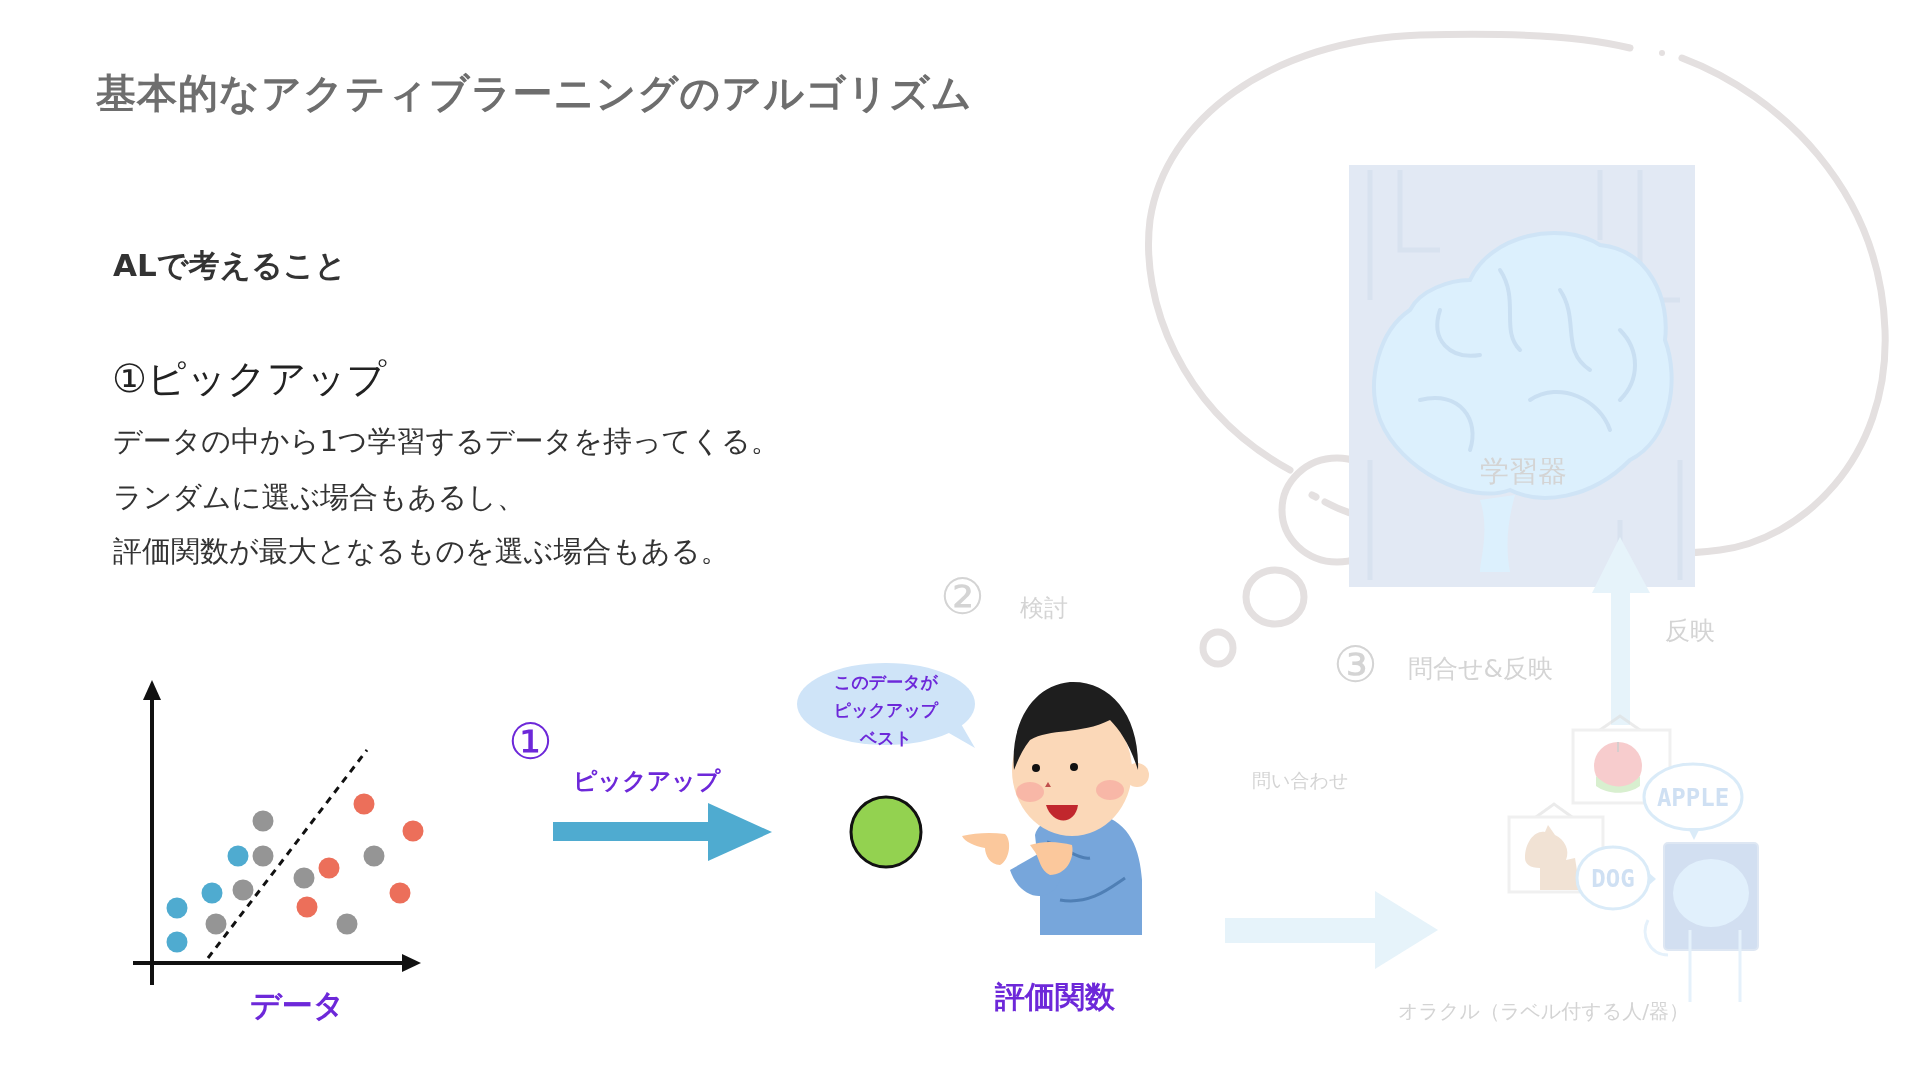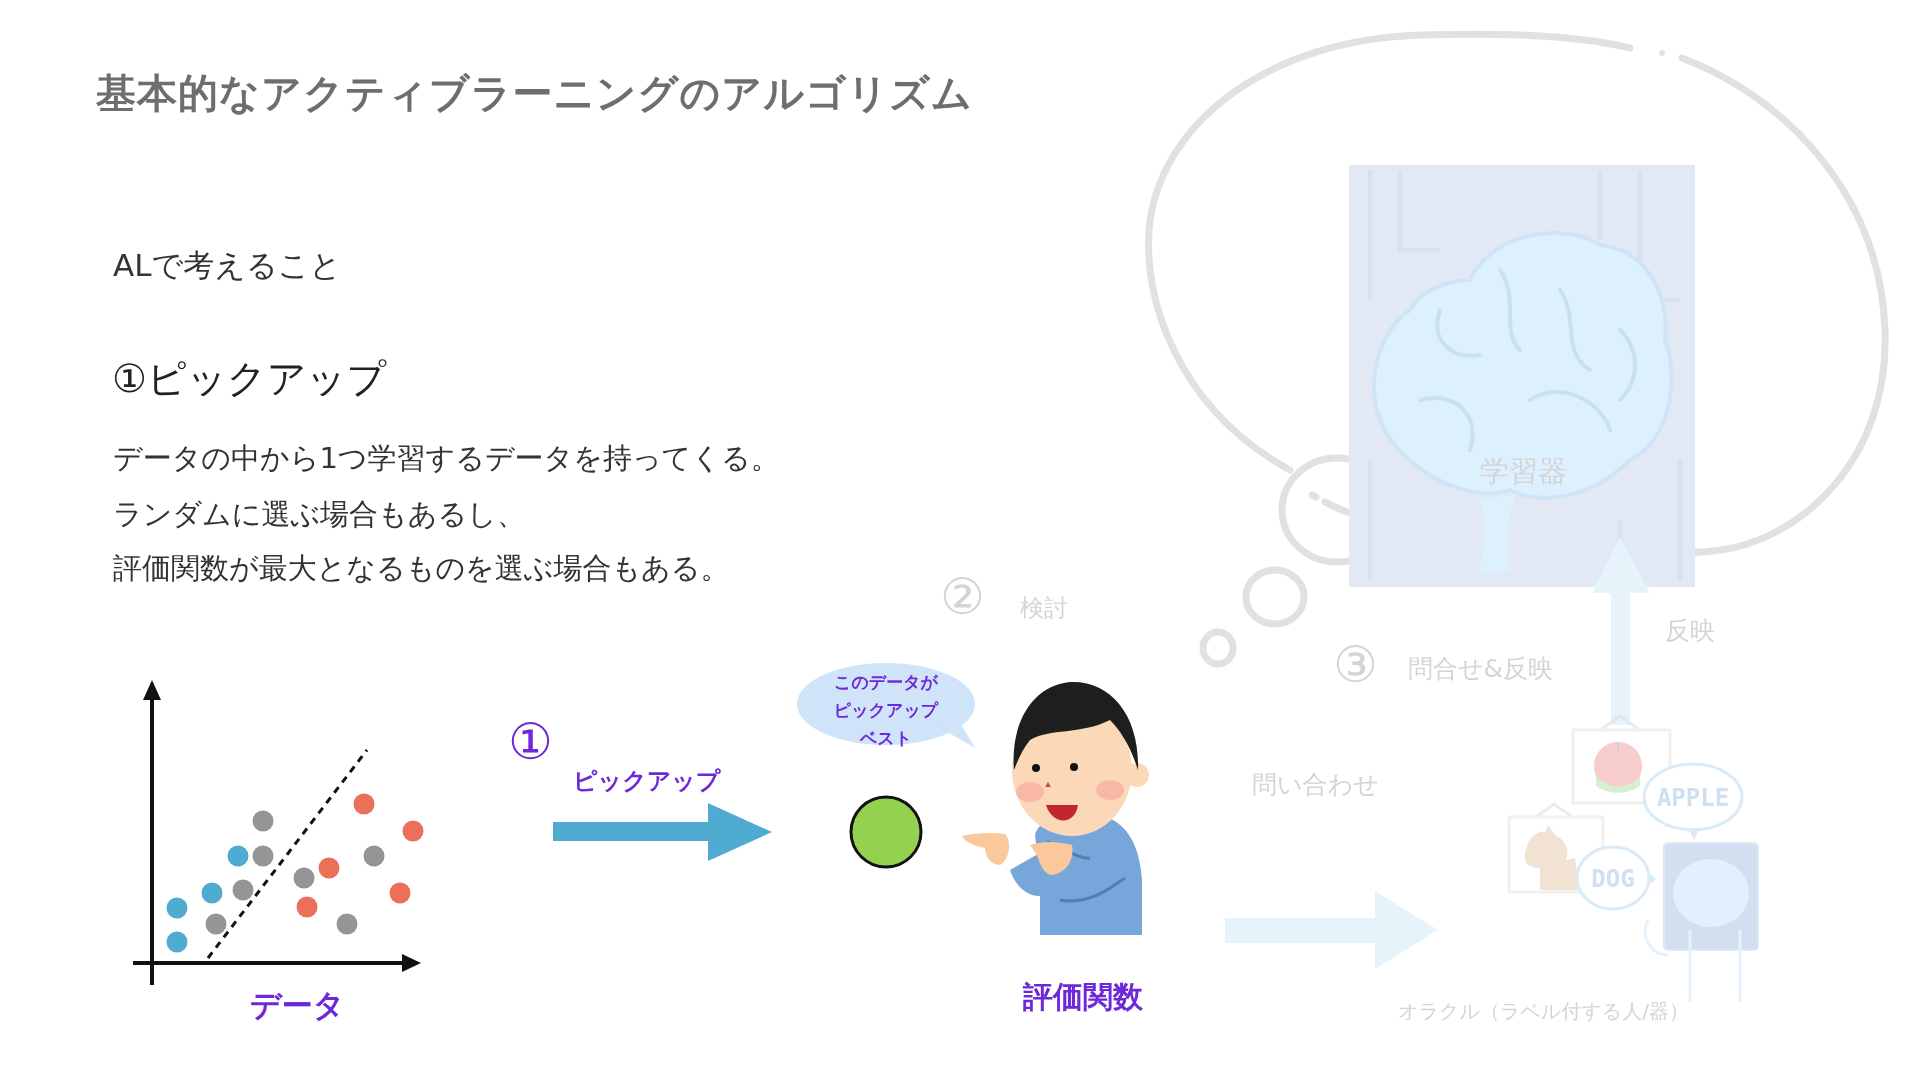--- a/index.html
+++ b/index.html
@@ -1,22 +1,22 @@
 <!DOCTYPE html>
 <html><head>
 <meta charset="utf-8">
 <style>
   html, body { margin: 0; padding: 0; background: #ffffff; }
   body { width: 1920px; height: 1080px; position: relative; overflow: hidden;
          font-family: "DejaVu Sans", "Liberation Sans", sans-serif; }
   .abs { position: absolute; }
   .title { left: 96px; top: 66px; font-size: 40px; font-weight: bold; color: #6e6e6e; letter-spacing: 1px; white-space: nowrap; }
-  .subhead { left: 113px; top: 245px; font-size: 31px; font-weight: normal; color: #333333; white-space: nowrap; }
+  .subhead { left: 113px; top: 245px; font-size: 31px; font-weight: bold; color: #333333; white-space: nowrap; }
   .step-heading { left: 112px; top: 352px; font-size: 39px; font-weight: normal; color: #222222; white-space: nowrap; }
-  .desc { left: 113px; font-size: 29px; color: #333333; white-space: nowrap; margin-top: 17px; }
+  .desc { left: 113px; font-size: 29px; color: #333333; white-space: nowrap; }
   .desc.l1 { top: 422px; }
   .desc.l2 { top: 478px; }
   .desc.l3 { top: 532px; }
   .label-bold { font-weight: bold; color: #6d28d9; white-space: nowrap; }
   .faded { color: #d4d4d4; font-weight: normal; white-space: nowrap; }
   .circled { font-size: 48px; }
   svg { position: absolute; left: 0; top: 0; }
 </style>
 </head>
 <body>
@@ -153,26 +153,26 @@
 
 <div class="abs label-bold circled" style="left:508px; top:715px; font-size:50px; line-height:54px; font-weight:normal;">①</div>
 <div class="abs label-bold" style="left:573px; top:765px; font-size:24px;">ピックアップ</div>
 
 <div class="abs label-bold" style="left:806px; top:668px; width:160px; text-align:center; font-size:17px; line-height:28px;">
   <div>このデータが</div>
   <div>ピックアップ</div>
   <div>ベスト</div>
 </div>
 
-<div class="abs label-bold" style="left:995px; top:977px; font-size:30px;margin-left:28px;">評価関数</div>
+<div class="abs label-bold" style="left:995px; top:977px; font-size:30px;">評価関数</div>
 
 <div class="abs faded" style="left:940px; top:568px; font-size:50px; font-weight:normal;">②</div>
 <div class="abs faded" style="left:1020px; top:592px; font-size:24px;">検討</div>
 
 <div class="abs faded" style="left:1333px; top:636px; font-size:50px; font-weight:normal;">③</div>
 <div class="abs faded" style="left:1408px; top:652px; font-size:25px;">問合せ&amp;反映</div>
 
-<div class="abs faded" style="left:1252px; top:768px; font-size:25px;">問い合わせ</div>
+<div class="abs faded" style="left:1252px; top:768px; font-size:19px;">問い合わせ</div>
 <div class="abs faded" style="left:1665px; top:614px; font-size:25px;">反映</div>
 
 <div class="abs faded" style="left:1480px; top:452px; font-size:29px;">学習器</div>
 
 <div class="abs faded" style="left:1398px; top:998px; font-size:20px;">オラクル（ラベル付する人/器）</div>
 
 </body></html>

